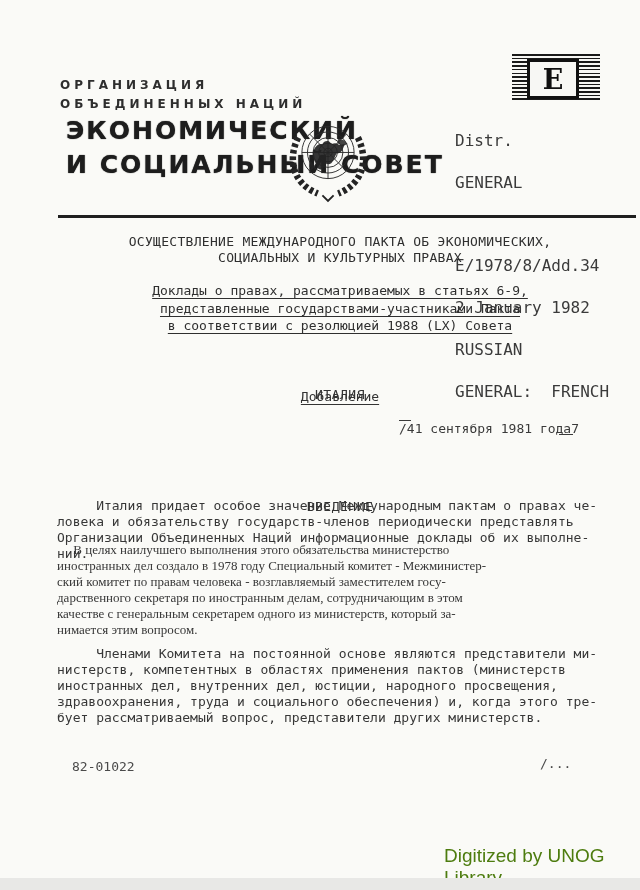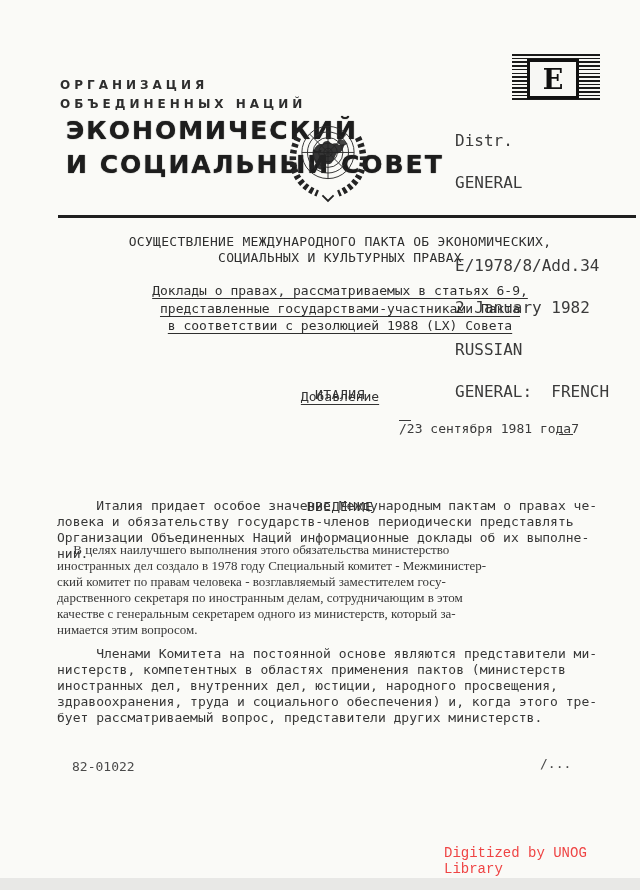--- a/index.html
+++ b/index.html
@@ -78,22 +78,22 @@
     white-space:pre-wrap;
   }
   .p1{top:498px;}
   .p2{top:542px;font-family:Liberation Serif, serif;}
   .p3{top:646px;}
   
   .doc-number{position:absolute;left:72px;top:759px;font-size:13px;color:#4a4a4a;}
   .continuation{position:absolute;left:540px;top:756px;font-size:13px;color:#4a4a4a;}
   .watermark{
     position:absolute;left:444px;top:845px;
-    font-family:Liberation Mono, monospace;
-    font-size:14px;color:#ef4444;
+    font-family:Liberation Sans, sans-serif;
+    font-size:19px;color:#4d7c0f;
   }
 </style>
 </head>
 <body>
 
 <div class="page">
 
   <div class="org-small">
     <div>ОРГАНИЗАЦИЯ</div>
     <div>ОБЪЕДИНЕННЫХ НАЦИЙ</div>
@@ -156,21 +156,21 @@
     <span>представленные государствами-участниками Пакта</span>
     <span>в соответствии с резолюцией 1988  (LX)  Совета</span>
   </div>
 
   <div class="center-band addendum">
     <span>Добавление</span>
   </div>
 
   <div class="center-band country">ИТАЛИЯ</div>
 
-  <div class="date-note">/23 сентября 1981 года7</div>
+  <div class="date-note">/41 сентября 1981 года7</div>
 
   <div class="center-band section-heading">ВВЕДЕНИЕ</div>
 
   <div class="para p1">     Италия придает особое значение Международным пактам о правах че-
 ловека и обязательству государств-членов периодически представлять
 Организации Объединенных Наций информационные доклады об их выполне-
 нии.</div>
   <div class="para p2">     В целях наилучшего выполнения этого обязательства министерство
 иностранных дел создало в 1978 году Специальный комитет - Межминистер-
 ский комитет по правам человека - возглавляемый заместителем госу-

